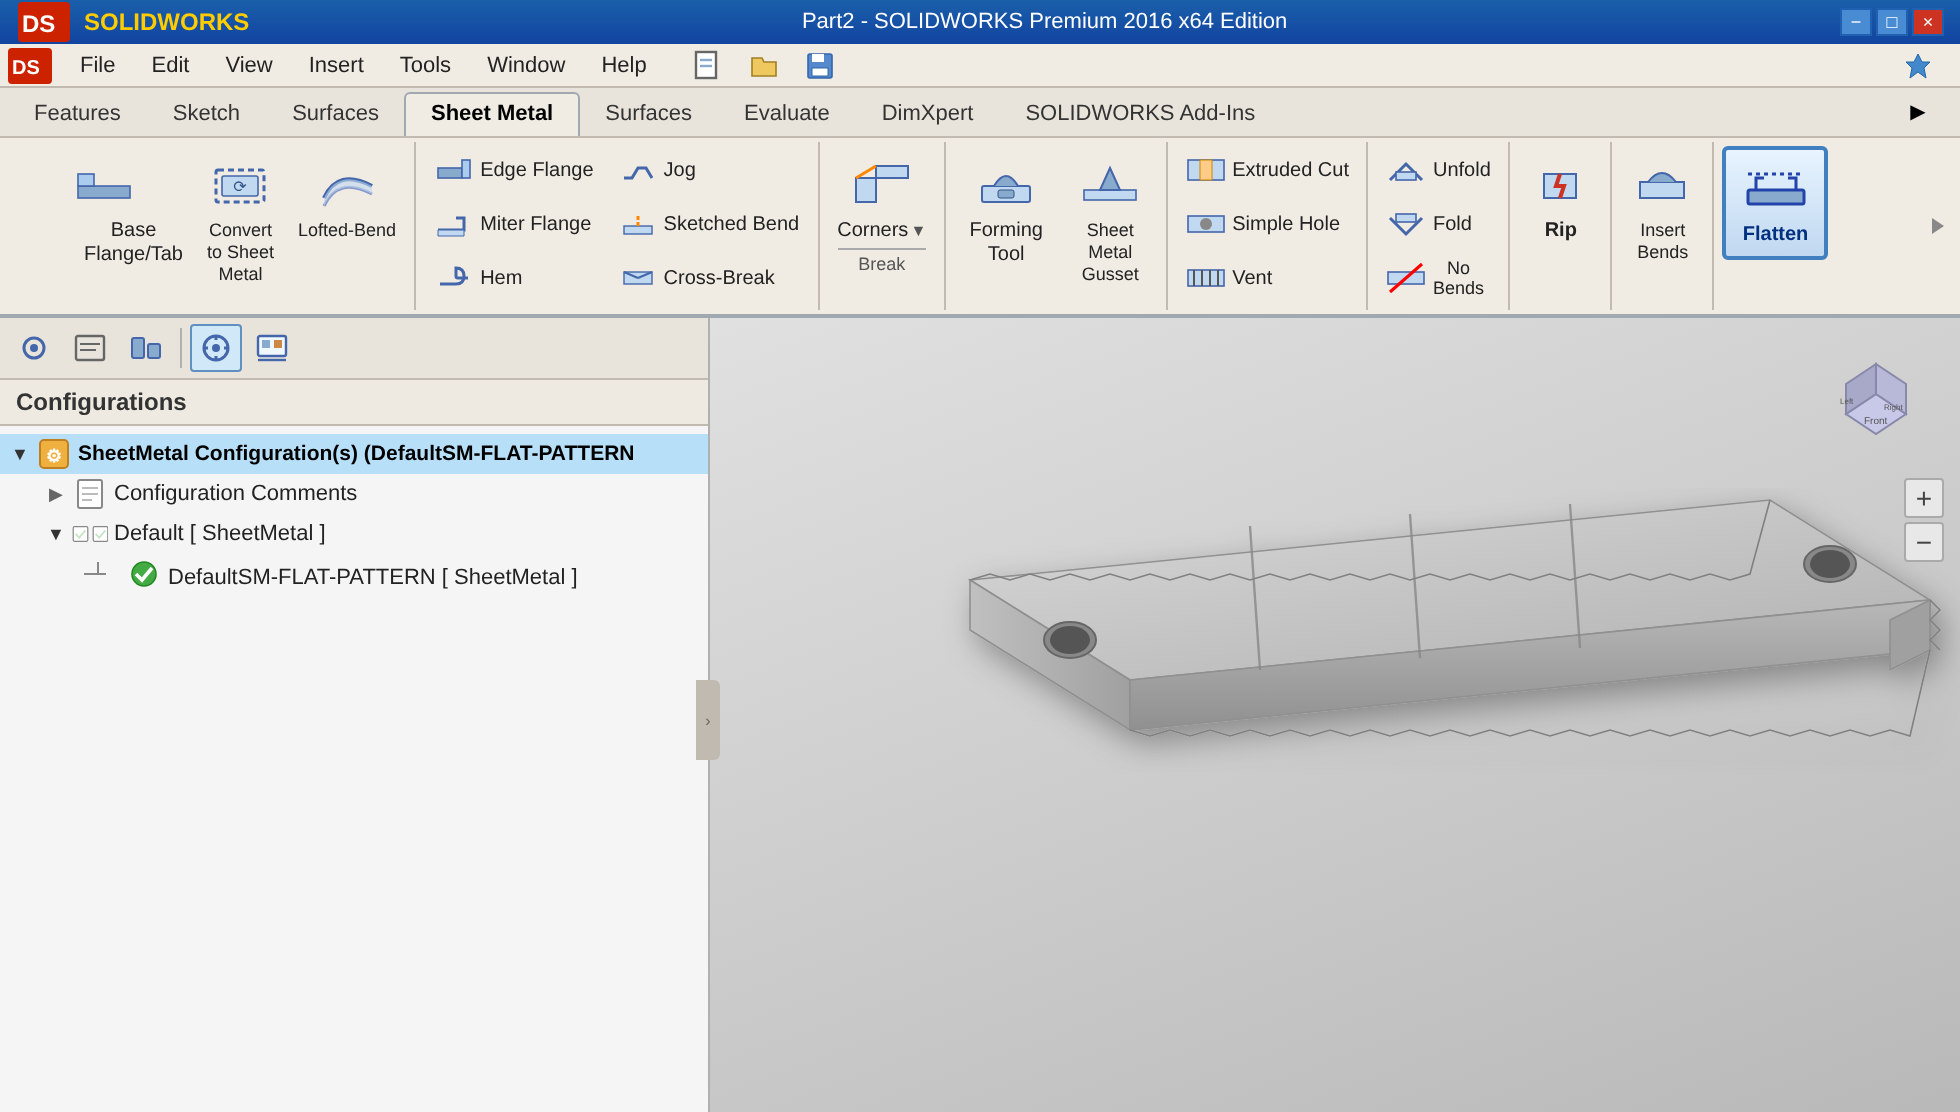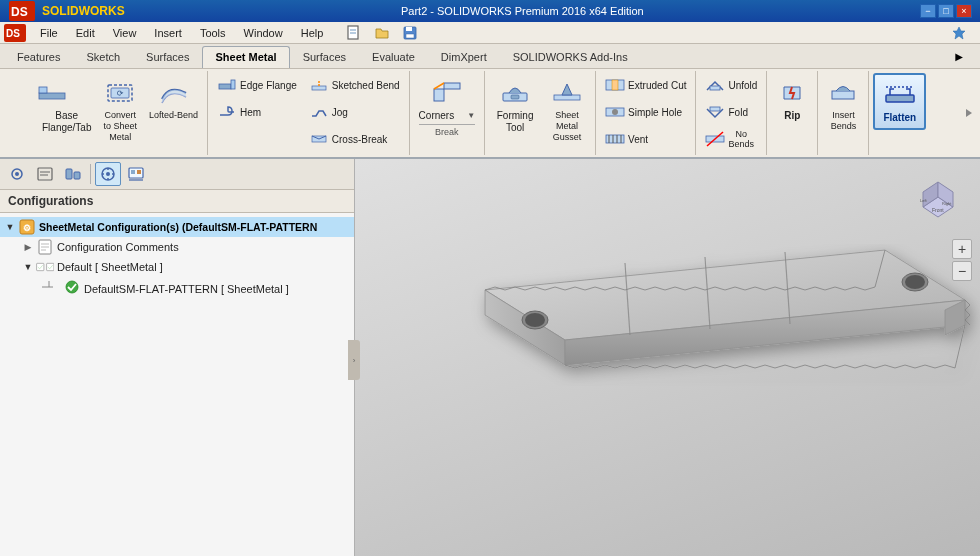--- a/index.html
+++ b/index.html
@@ -415,43 +415,52 @@
               <svg width="18" height="18" viewBox="0 0 18 18">
                   <rect x="1" y="8" width="12" height="5" fill="#88aacc" stroke="#4466aa" stroke-width="0.8"></rect>
                   <rect x="13" y="4" width="4" height="9" fill="#aaccee" stroke="#4466aa" stroke-width="0.8"></rect>
                 </svg>
             </div>
             <span>Edge Flange</span>
           </div>
           <div class="ribbon-btn ribbon-btn-small">
             <div class="ribbon-btn-icon">
               <svg width="18" height="18" viewBox="0 0 18 18">
+                  <path d="M1 12 L14 12 L14 6 L10 6" stroke="#4466aa" stroke-width="1.5" fill="none"></path>
+                  <path d="M1 12 L1 15 L14 15 L14 12z" fill="#c0d8f0" stroke="#4466aa" stroke-width="0.5"></path>
+                </svg>
+            </div>
+            <span>Miter Flange</span>
+          </div>
+          <div class="ribbon-btn ribbon-btn-small">
+            <div class="ribbon-btn-icon">
+              <svg width="18" height="18" viewBox="0 0 18 18">
                   <path d="M2 12 L10 12 Q14 12 14 8 Q14 4 10 4 L10 8 Q10 9 11 9 L16 9" stroke="#4466aa" stroke-width="1.5" fill="none"></path>
                 </svg>
             </div>
             <span>Hem</span>
           </div>
         </div>
         <div class="ribbon-col">
+          <div class="ribbon-btn ribbon-btn-small">
+            <div class="ribbon-btn-icon">
+              <svg width="18" height="18" viewBox="0 0 18 18">
+                  <path d="M2 13 L6 13 L9 8 L13 8 L16 13" stroke="#4466aa" stroke-width="1.5" fill="none"></path>
+                </svg>
+            </div>
+            <span>Jog</span>
+          </div>
           <div class="ribbon-btn ribbon-btn-small">
             <div class="ribbon-btn-icon">
               <svg width="18" height="18" viewBox="0 0 18 18">
                   <rect x="2" y="10" width="14" height="4" fill="#c0d8f0" stroke="#4466aa" stroke-width="0.7"></rect>
                   <line x1="9" y1="10" x2="9" y2="4" stroke="#ff8800" stroke-width="1.5" stroke-dasharray="2,1"></line>
                 </svg>
             </div>
             <span>Sketched Bend</span>
-          </div>
-          <div class="ribbon-btn ribbon-btn-small">
-            <div class="ribbon-btn-icon">
-              <svg width="18" height="18" viewBox="0 0 18 18">
-                  <path d="M2 13 L6 13 L9 8 L13 8 L16 13" stroke="#4466aa" stroke-width="1.5" fill="none"></path>
-                </svg>
-            </div>
-            <span>Jog</span>
           </div>
           <div class="ribbon-btn ribbon-btn-small">
             <div class="ribbon-btn-icon">
               <svg width="18" height="18" viewBox="0 0 18 18">
                   <rect x="2" y="6" width="14" height="6" fill="#c0d8f0" stroke="#4466aa" stroke-width="0.7"></rect>
                   <line x1="2" y1="6" x2="9" y2="9" stroke="#4466aa" stroke-width="1"></line>
                   <line x1="16" y1="6" x2="9" y2="9" stroke="#4466aa" stroke-width="1"></line>
                 </svg>
             </div>
             <span>Cross-Break</span>
@@ -463,21 +472,21 @@
     <div class="ribbon-group">
       <div class="ribbon-group-items">
         <div class="ribbon-large-btn" style="min-width:52px;">
           <div class="ribbon-btn-icon">
             <svg width="32" height="28" viewBox="0 0 32 28">
               <rect x="3" y="10" width="10" height="12" fill="#c0d8f0" stroke="#4466aa" stroke-width="1"></rect>
               <rect x="13" y="4" width="16" height="6" fill="#c0d8f0" stroke="#4466aa" stroke-width="1"></rect>
               <line x1="3" y1="10" x2="13" y2="4" stroke="#ff8800" stroke-width="1.5"></line>
             </svg>
           </div>
-          <div style="display:flex;align-items:center;gap:13px;">
+          <div style="display:flex;align-items:center;gap:1px;">
             <span style="font-size:10px;">Corners</span>
             <span style="font-size:8px;color:#555;">▼</span>
           </div>
           <div style="width:100%;border-top:1px solid #aaa;margin-top:2px;padding-top:2px;font-size:9px;color:#555;cursor:pointer;">Break</div>
         </div>
       </div>
     </div>
 
     <div class="ribbon-group">
       <div class="ribbon-group-items">

